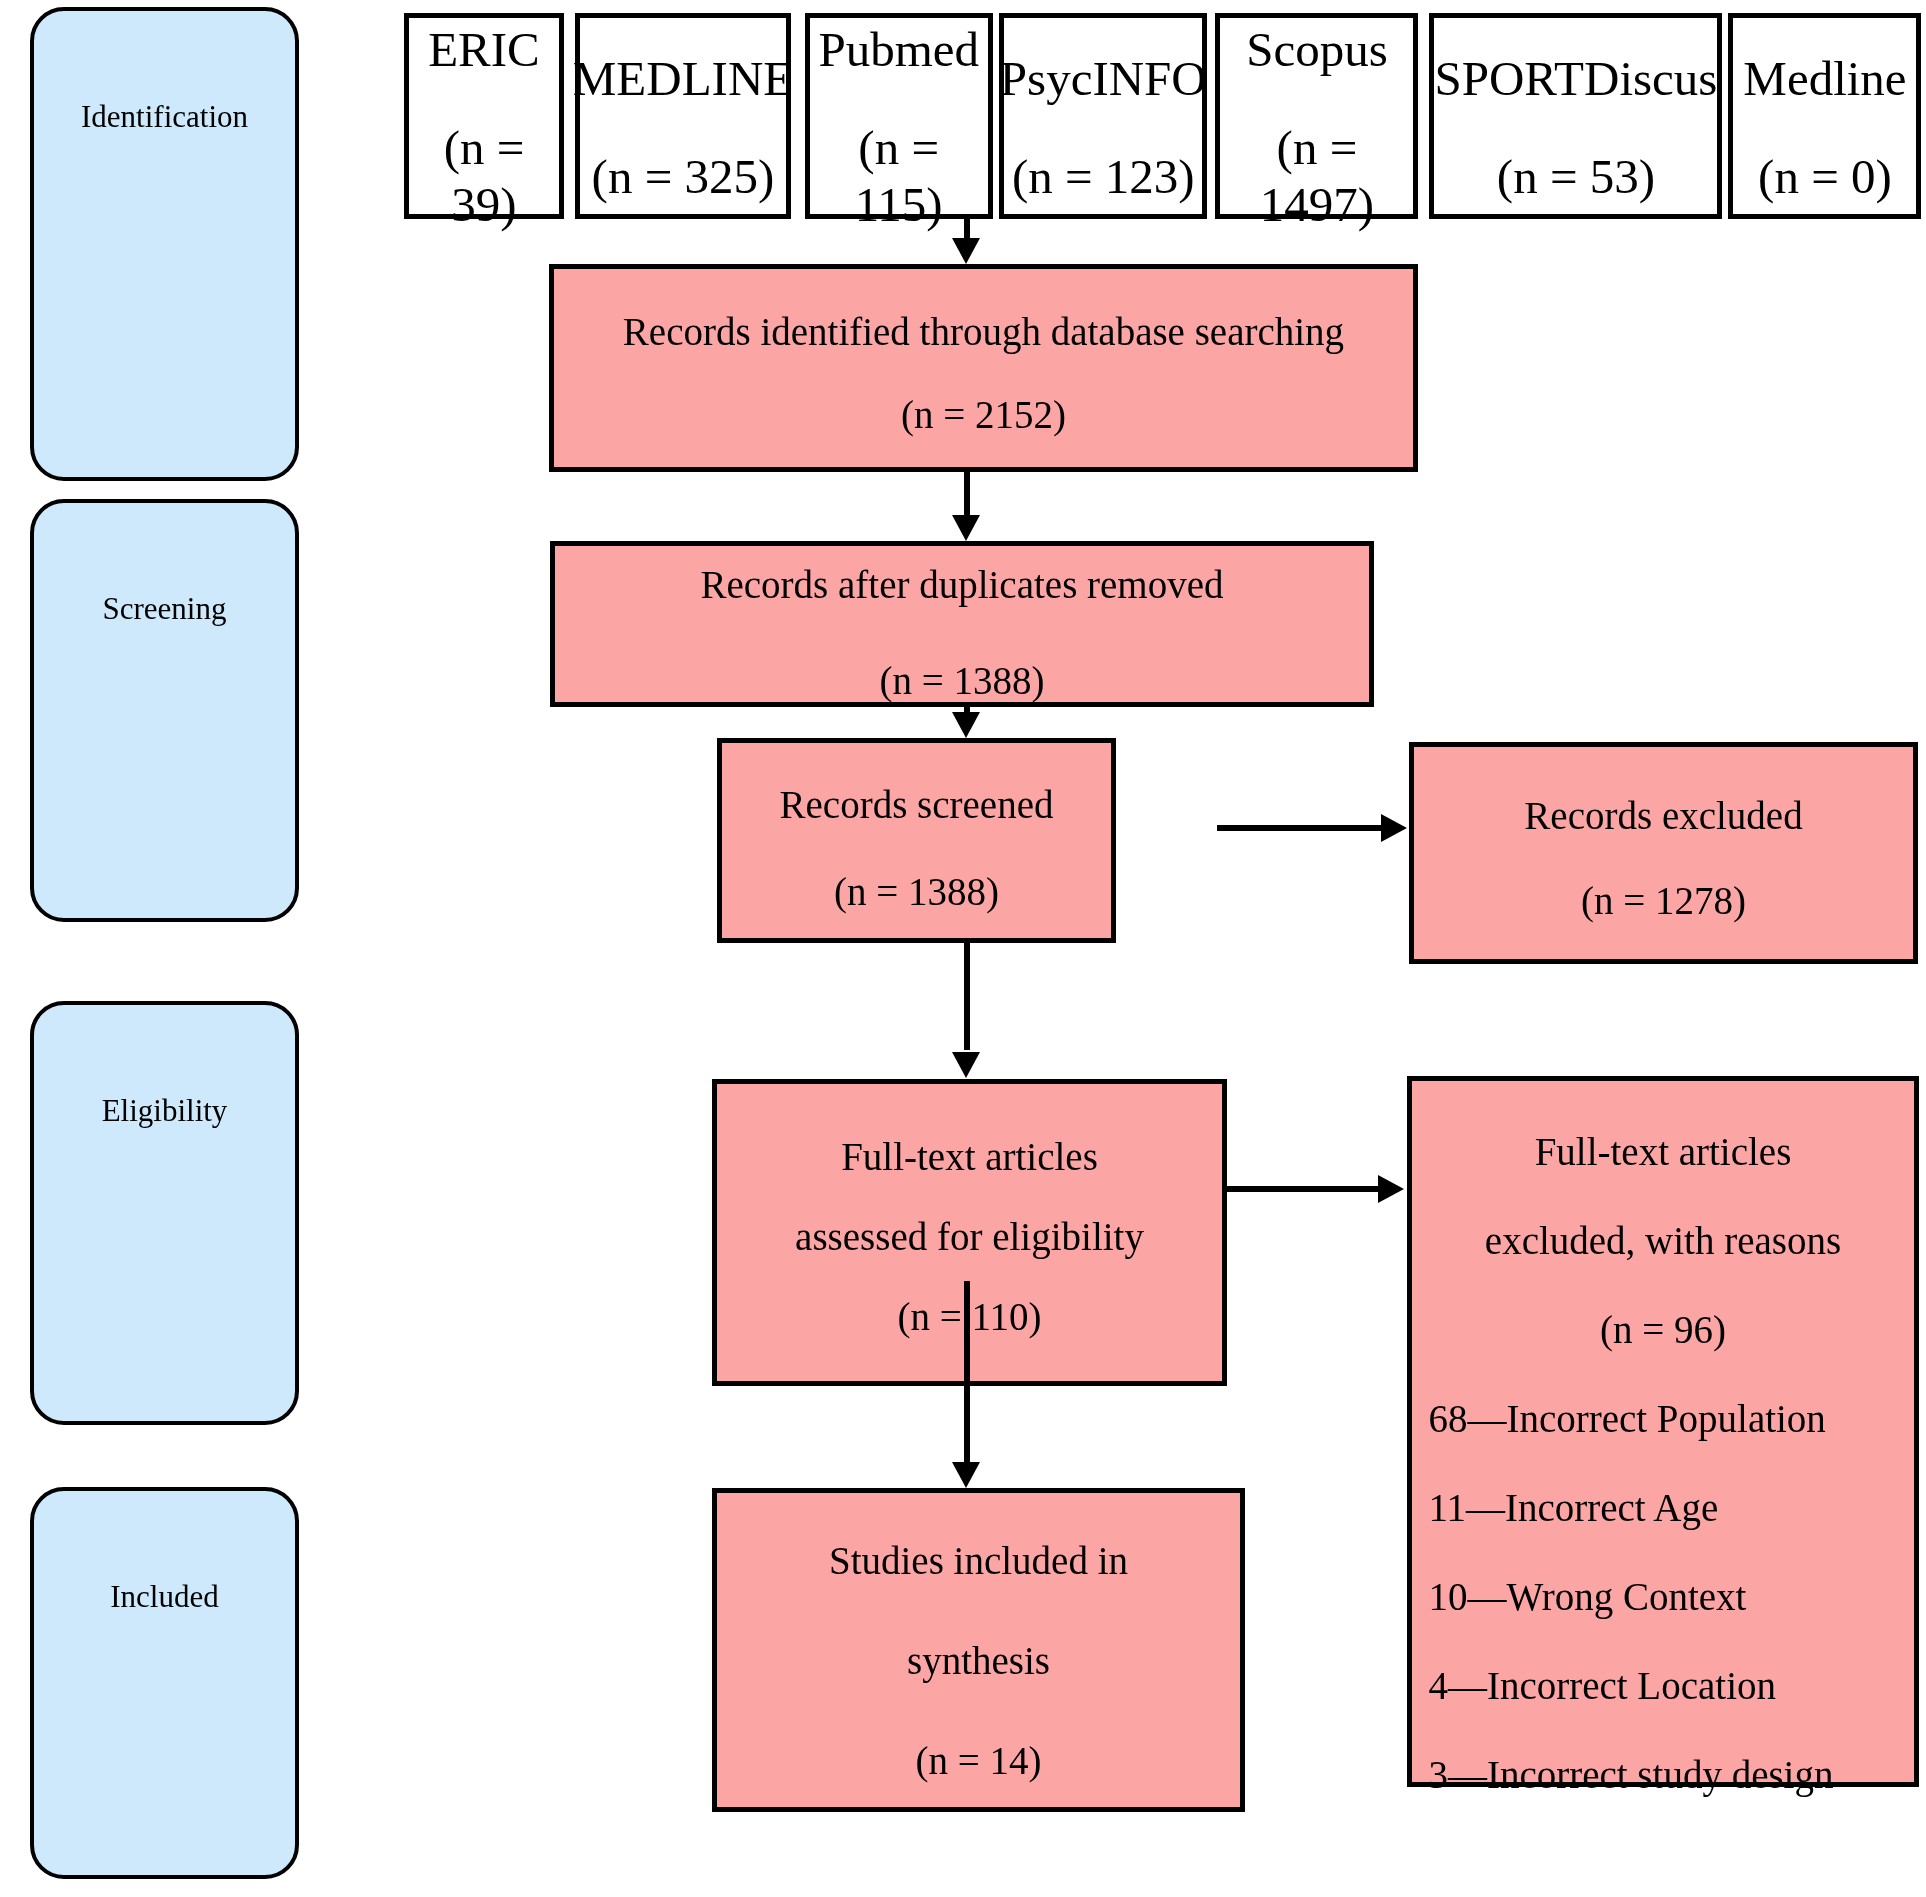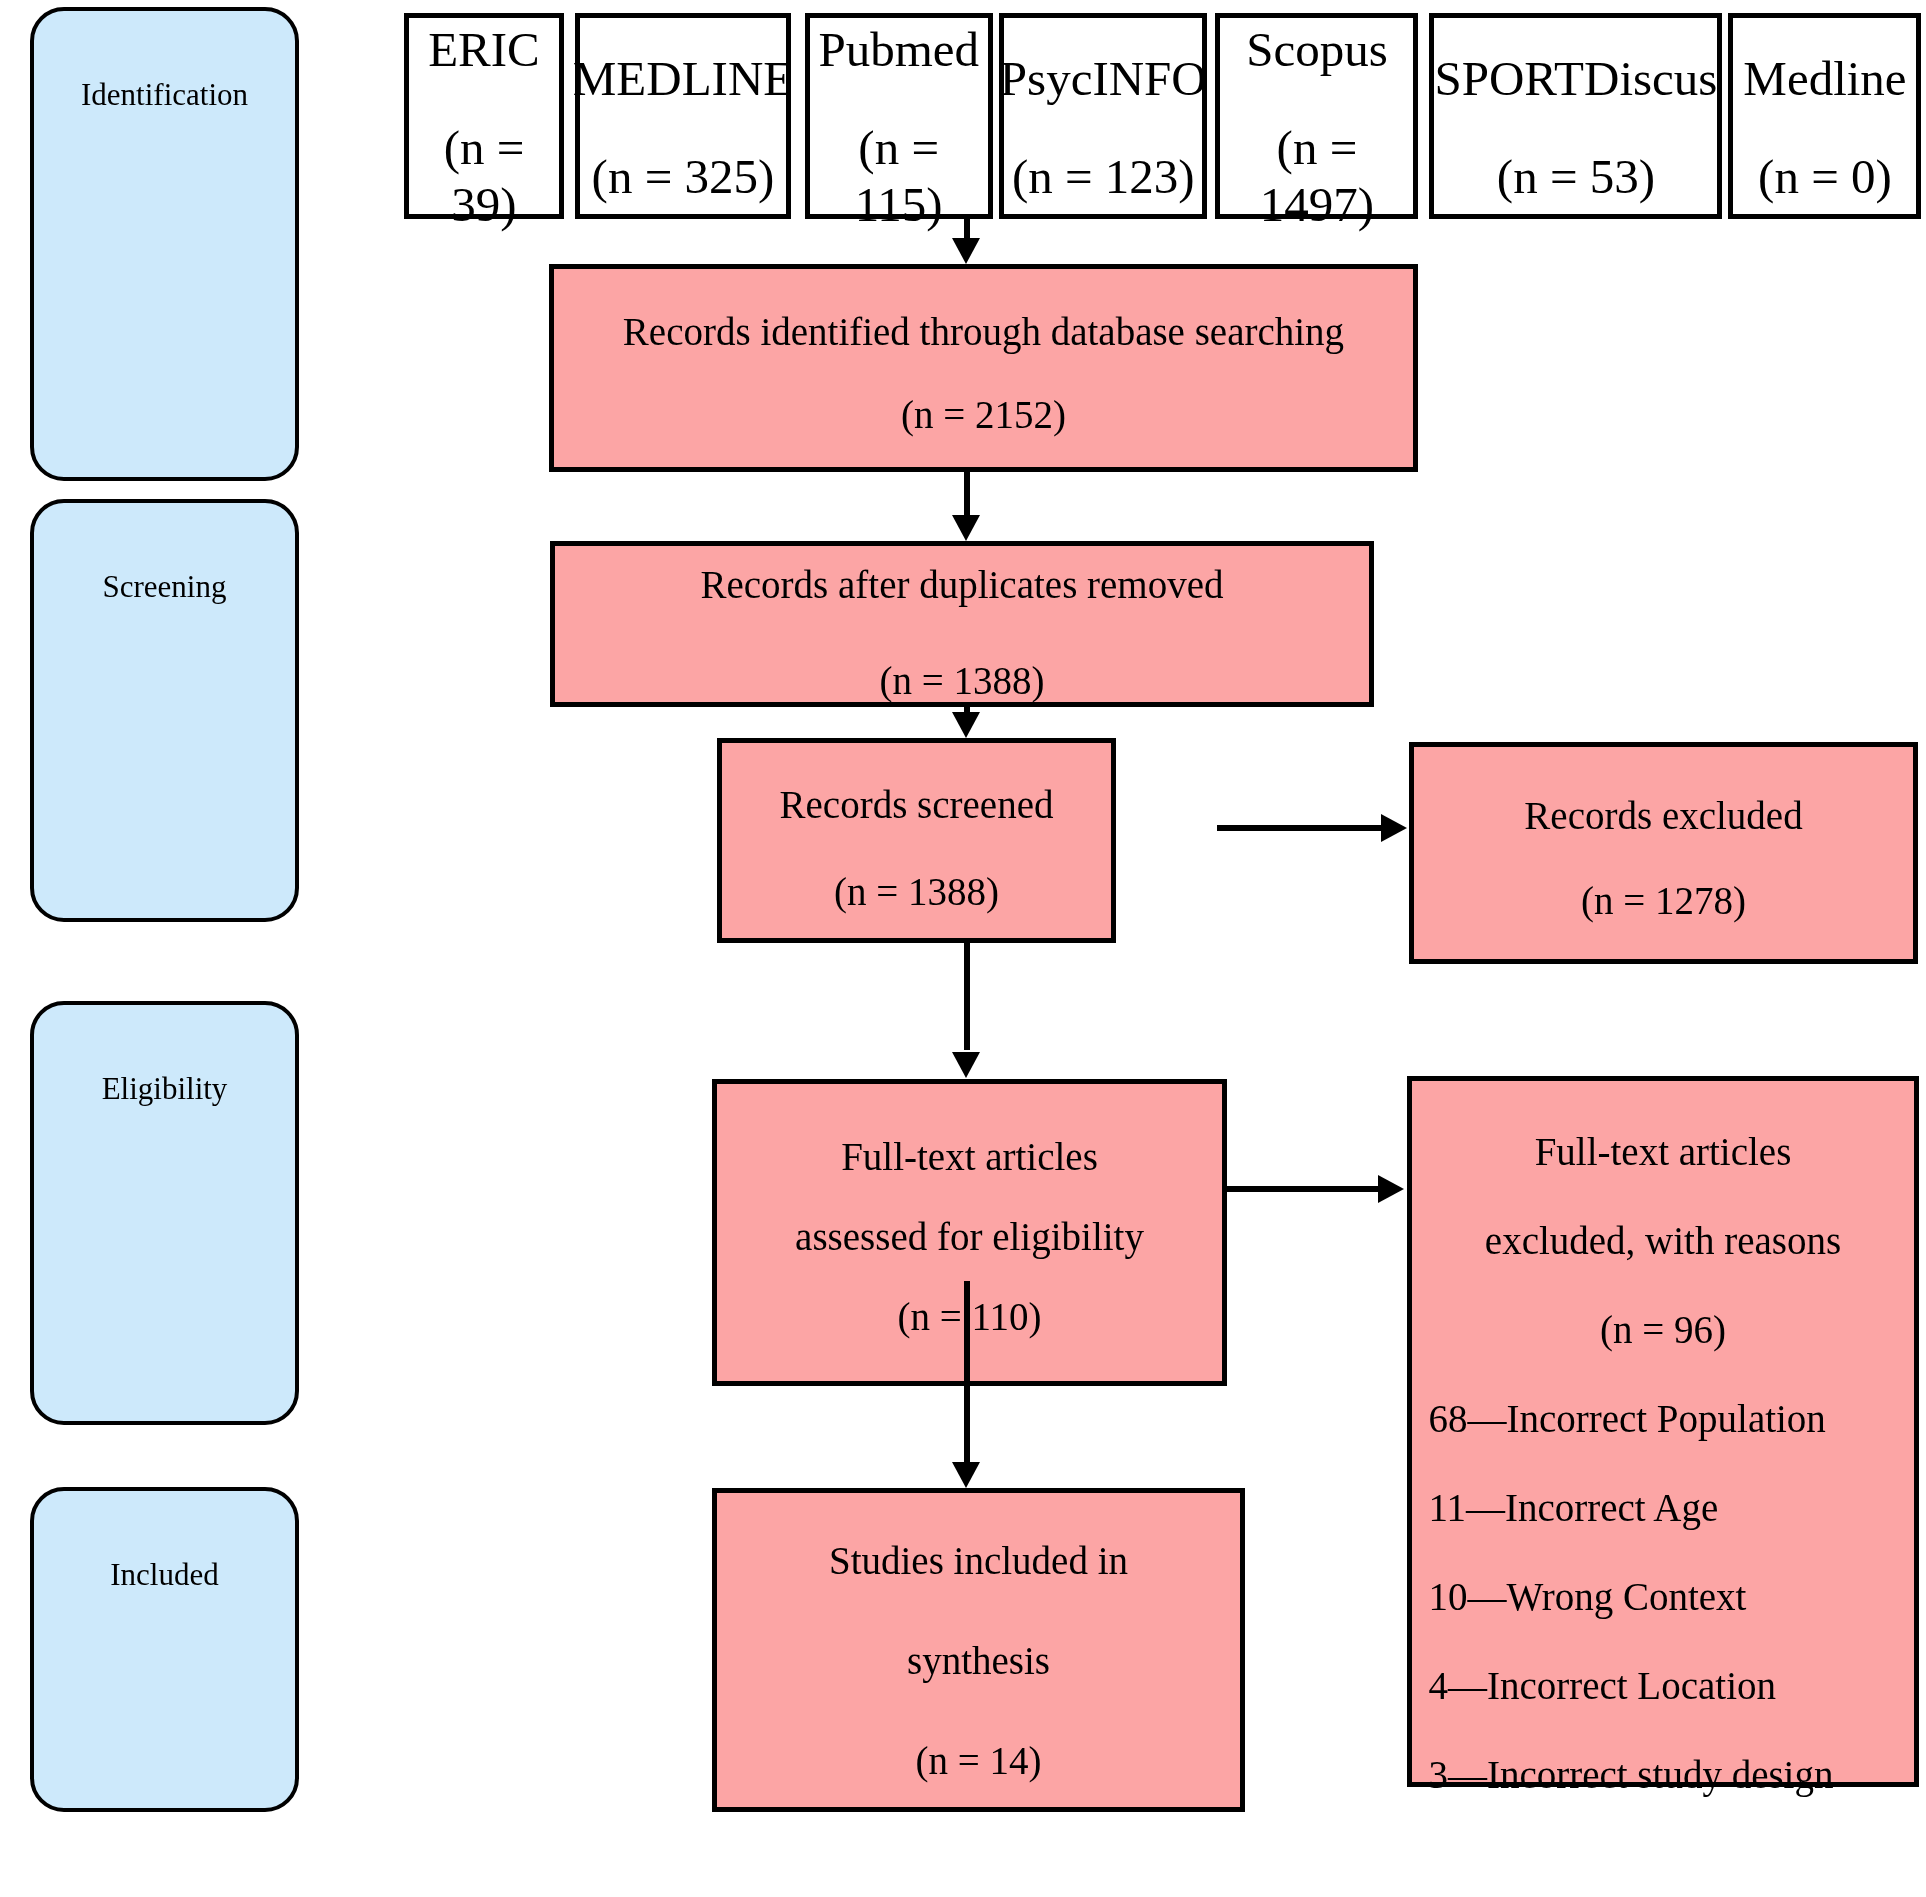--- a/index.html
+++ b/index.html
@@ -7,22 +7,22 @@
        font-family:"Liberation Serif","DejaVu Serif",serif;color:#000;}
   #canvas{position:absolute;left:0;top:0;width:1926px;height:1898px;}
 
   
   .stage{position:absolute;left:30px;width:269px;box-sizing:border-box;
          background:#cde9fb;border:4.4px solid #000;border-radius:34px;
          display:flex;justify-content:center;align-items:flex-start;}
   #stages div.stage:nth-of-type(1){top:6.6px;height:474px;}
   #stages div.stage:nth-of-type(2){top:499px;height:423px;}
   #stages div.stage:nth-of-type(3){top:1001px;height:424px;}
-  #stages div.stage:nth-of-type(4){top:1487px;height:325px;}
-  .stage-label{padding-top:66px;font-size:31px;}
+  #stages div.stage:nth-of-type(4){top:1487px;height:392px;}
+  .stage-label{padding-top:88px;font-size:31px;}
 
   
   #dbrow{position:absolute;left:404px;top:13px;height:206px;display:flex;}
   .dbbox{box-sizing:border-box;border:5px solid #000;background:#fff;height:206px;
          display:flex;flex-direction:column;justify-content:center;align-items:center;
          gap:41px;padding-top:22px;font-size:49px;text-align:center;}
   #dbrow div.dbbox:nth-of-type(1){width:160px;margin-right:11px;}
   #dbrow div.dbbox:nth-of-type(2){width:216px;margin-right:13.7px;}
   #dbrow div.dbbox:nth-of-type(3){width:188px;margin-right:6.6px;}
   #dbrow div.dbbox:nth-of-type(4){width:208px;margin-right:8.2px;}

